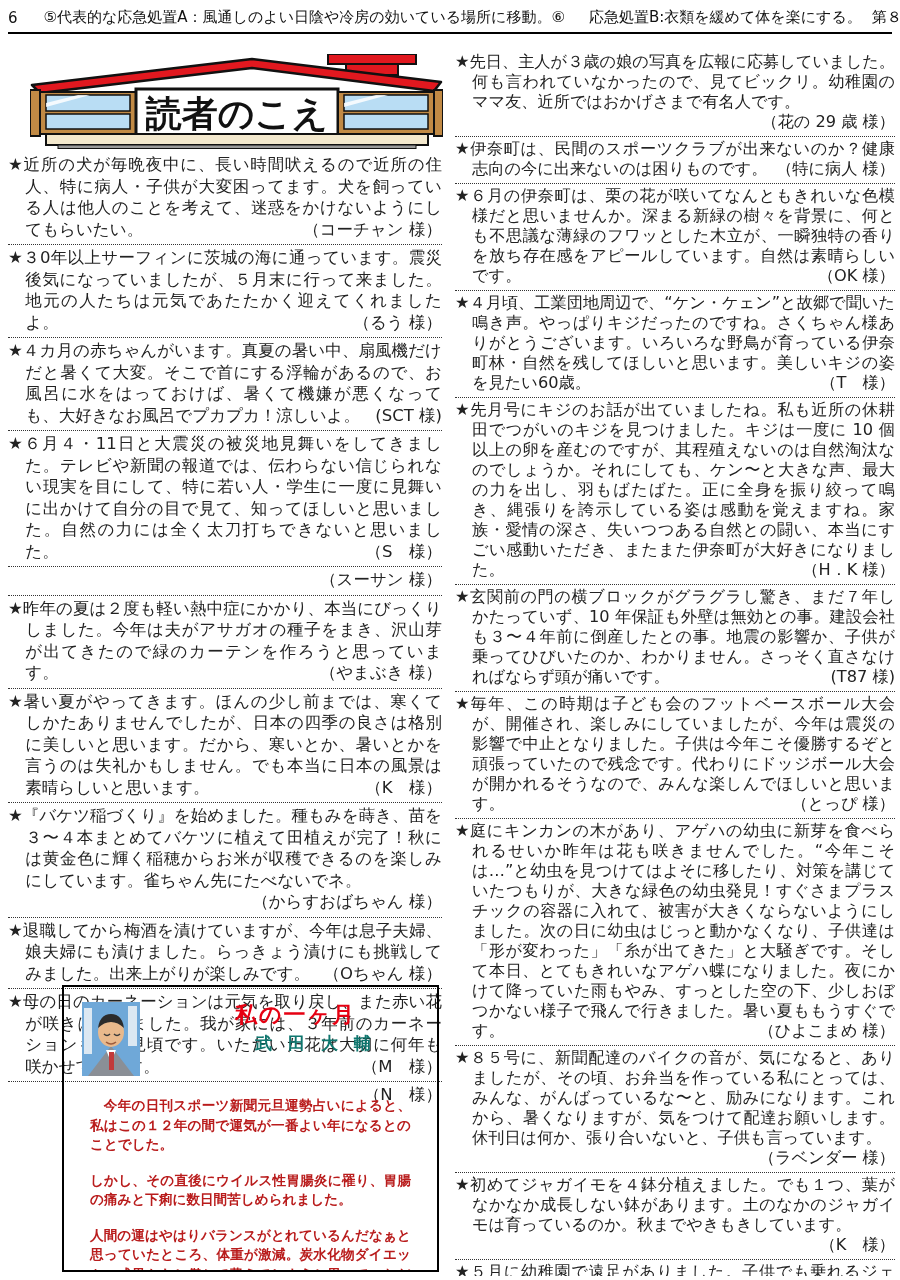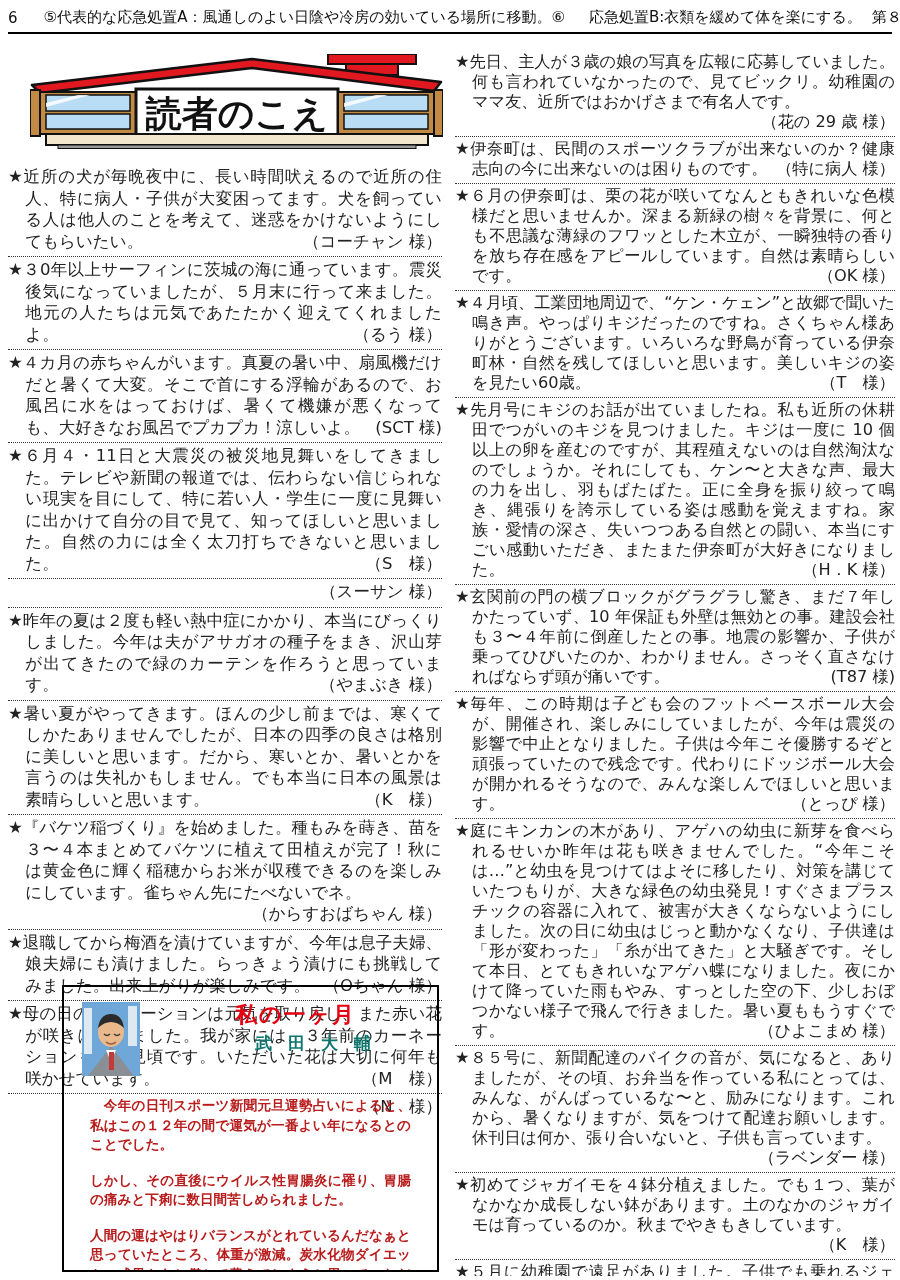--- a/index.html
+++ b/index.html
@@ -16,21 +16,21 @@
     font-size:15px;color:#111;white-space:nowrap;
   }
   .header .pgnum{margin-right:26px;}
   .header .note-a{margin-right:24px;}
   .header .note-b{flex:1;}
   .header .issue{margin-left:10px;}
   
   .banner{position:absolute;left:30px;top:54px;width:413px;height:95px;text-align:right;}
   
   .letters{position:absolute;}
-  .letters.left{left:8px;top:164px;width:434px;font-size:16.5px;line-height:21.5px;}
+  .letters.left{left:8px;top:152px;width:434px;font-size:16.5px;line-height:21.5px;}
   .letters.right{left:455px;top:50px;width:440px;font-size:16.2px;line-height:20px;height:1226px;overflow:hidden;}
   .letter{border-bottom:1.5px dotted #333;padding:2px 0 4px;}
   .letters .letter:last-child{border-bottom:none;}
   .letter-body{
     margin:0;text-align:justify;
     padding-left:1.05em;text-indent:-1.05em;
   }
   .letter-body::after{content:"";display:block;clear:both;}
   .letter-sig{float:right;text-indent:0;margin-left:6px;white-space:nowrap;}
   

